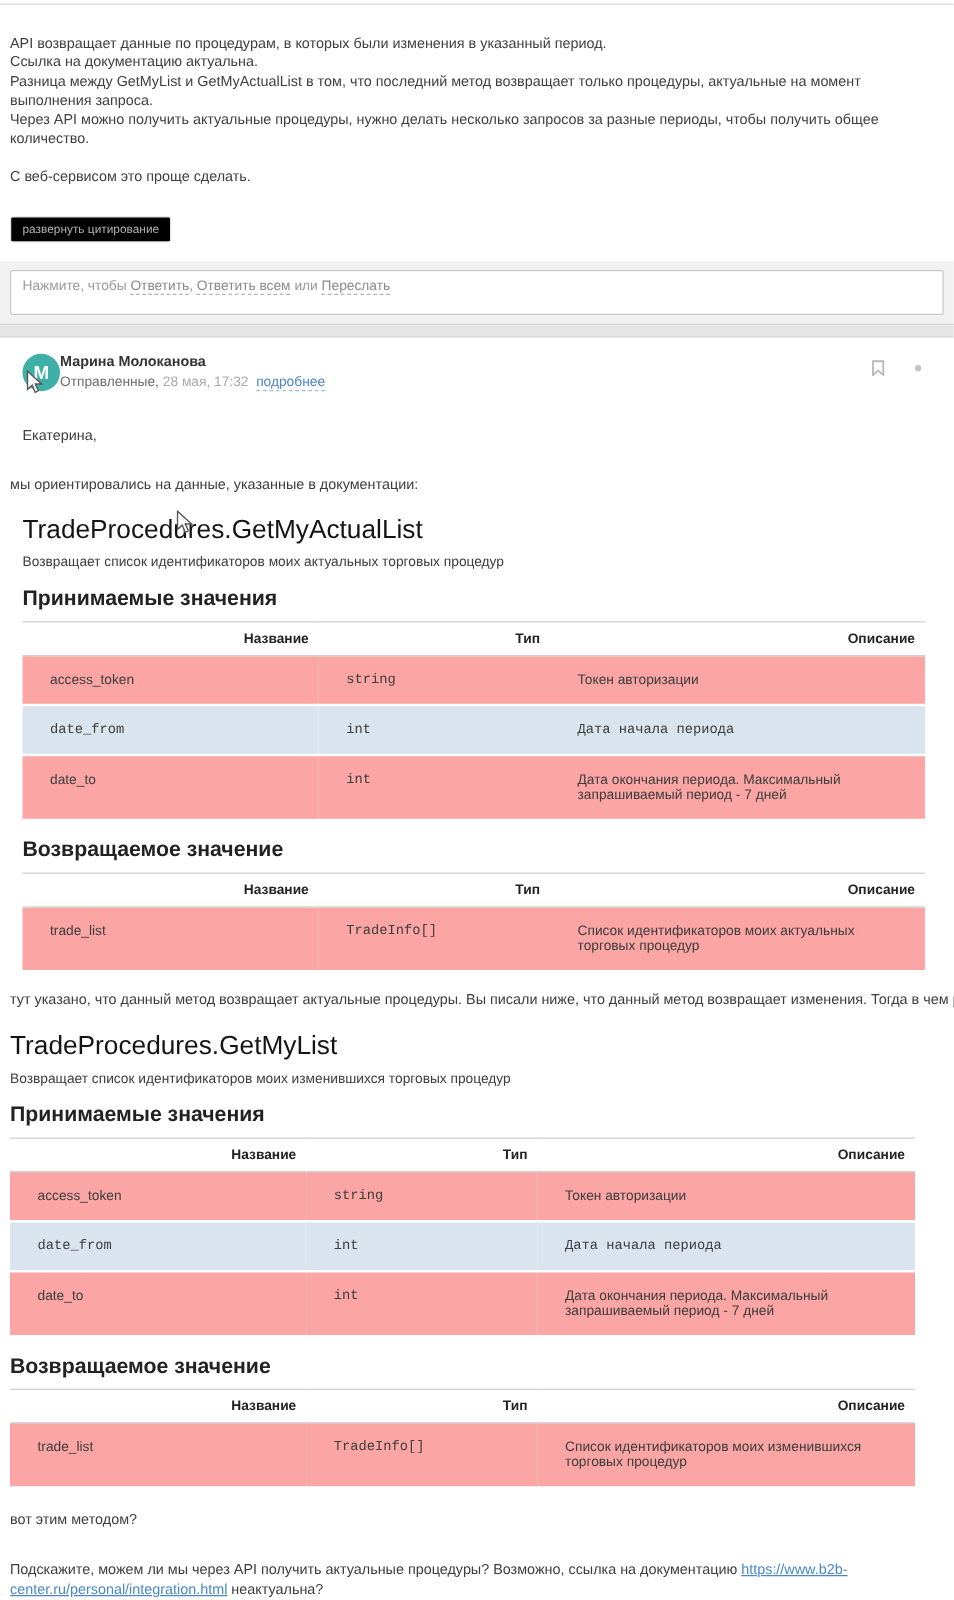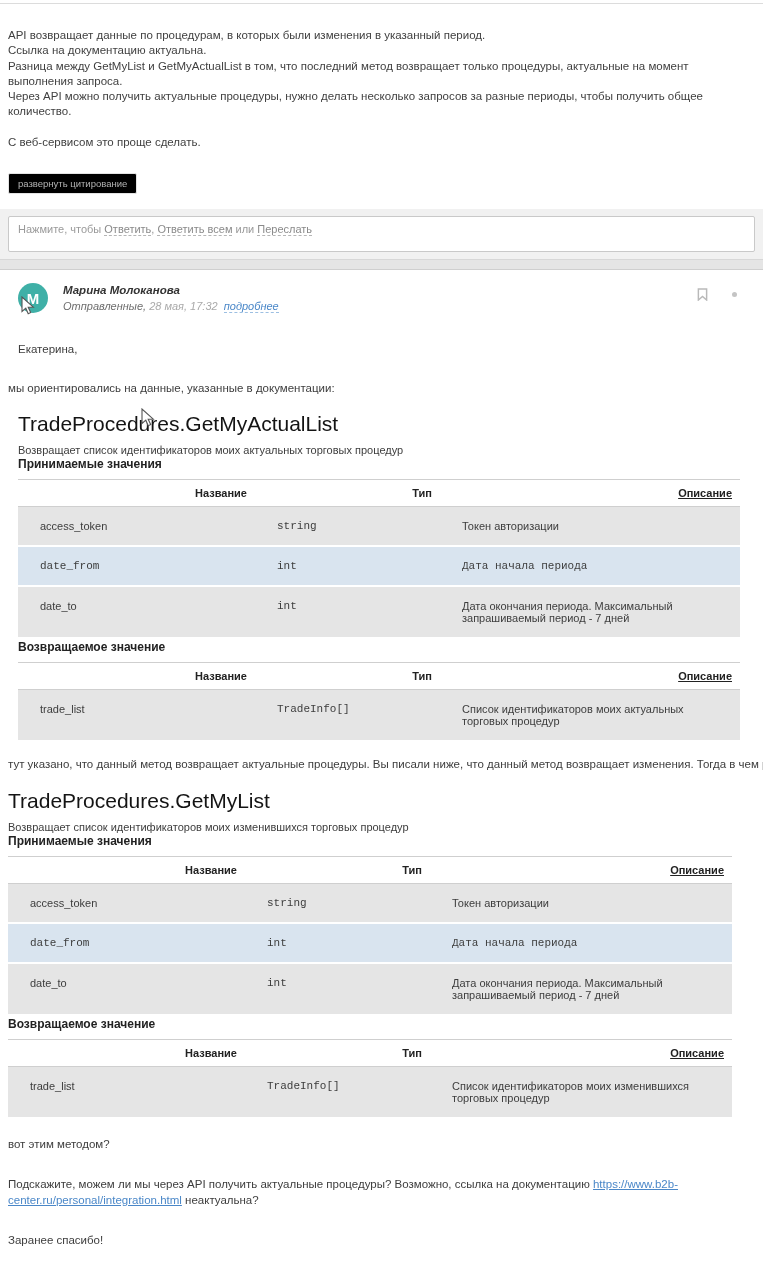--- a/index.html
+++ b/index.html
@@ -34,53 +34,53 @@
 
   
   .msg { background:#fff; border-top:1px solid #cfcfcf; }
   .msg-header { display:flex; align-items:flex-start; padding:13px 18px 0 18px; }
   .avatar {
     width:30px; height:30px; border-radius:50%; flex:0 0 30px;
     display:flex; align-items:center; justify-content:center;
     color:#fff; font-weight:bold;
   }
   .avatar.teal { background:#3fb0a7; font-size:15px; }
-  .hdr-meta { margin-left:15px; flex:1 1 auto;font-style:italic; }
+  .hdr-meta { flex:1 1 auto; }
   .hdr-name { font-weight:bold; color:#333; font-size:11.5px; line-height:14px; }
   .hdr-sub { margin-top:3px; font-size:11px; color:#a9a9a9; }
   .hdr-folder { color:#6e6e6e; }
   .more-link { color:#4a87c8; border-bottom:1px dashed #9cbfe2; cursor:pointer; }
   .hdr-icons { display:flex; align-items:center; gap:10px; padding-top:3px; }
   .icon-btn { width:22px; height:16px; display:flex; align-items:center; justify-content:center; cursor:pointer; }
   .dot-icon { width:5px; height:5px; border-radius:50%; background:#c4c4c4; }
 
   .msg-body { padding:0 8px; }
   .bline { line-height:15.5px; color:#3d3d3d; }
   .greeting { margin-top:29px;margin-left:10px; }
   .intro { margin-top:23px; }
 
   
   .doc { margin-top:16px; }
   .doc.indented { margin-left:10px; }
   .doc-title { font-size:21px; font-weight:400; color:#141414; letter-spacing:0; }
   .doc-sub { margin-top:8px; font-size:11px; color:#3d3d3d; }
-  .doc-label { margin-top:1px; font-size:12px; font-weight:bold; color:#222; }
+  .doc-label { margin-top:13px; font-size:17px; font-weight:bold; color:#222; }
   table.doc-table { border-collapse:collapse; width:722px; margin-top:8px; table-layout:fixed; }
   .doc.flush table.doc-table { width:724px; }
   .doc-table th {
     text-align:right; font-size:11px; font-weight:bold; color:#222;
     border-top:1px solid #cfcfcf; border-bottom:1px solid #cfcfcf;
     padding:7px 8px 7px 22px; background:#fff;
   }
   .doc-table td {
     font-size:11px; color:#3d3d3d; padding:13px 8px 13px 22px;
     border-bottom:2px solid #fff; vertical-align:top;
   }
-  .c1 { width:237px; } .c2 { width:185px; } .c3 { width:auto;text-decoration:underline; }
-  tr.gray td { background:#e5e5e5; }
+  .c1 { width:237px; } .c2 { width:185px; } .c3 { width:auto; }
+  tr.gray td { background:#fca5a5; }
   tr.blue td { background:#d9e4ef;font-family:Liberation Mono, monospace; }
   .mono { font-family:"Liberation Mono","DejaVu Sans Mono",monospace; color:#666; font-size:10.5px; }
 
   .middle-note { margin-top:15px; white-space:nowrap; }
   .q-line { margin-top:18px; }
   .ask-line { margin-top:25px; }
   .thanks-line { margin-top:25px; padding-bottom:16px; }
   a.blue-link { color:#4a87c8; text-decoration:underline; cursor:pointer; }
 
   .cursor { position:absolute; pointer-events:none; }

